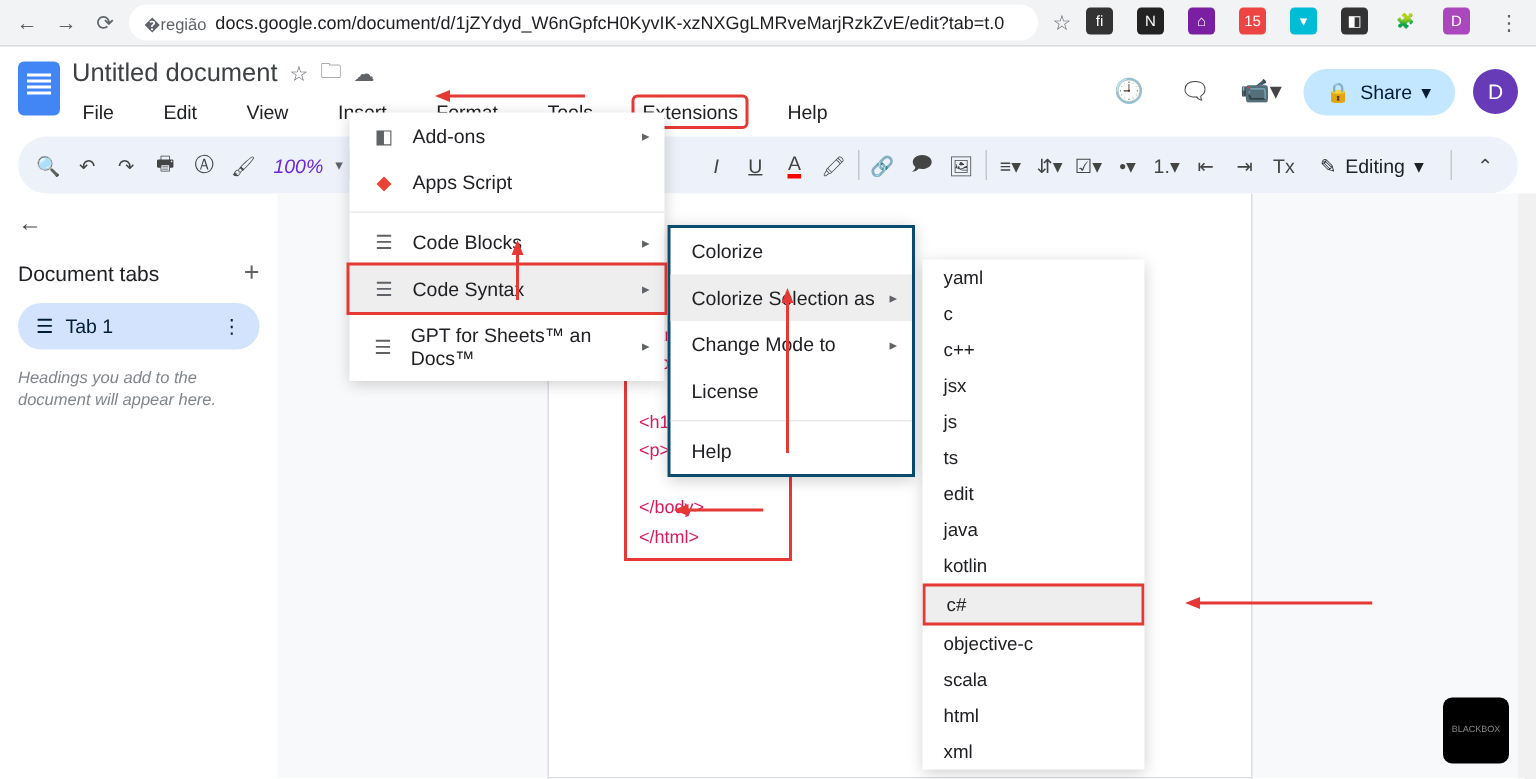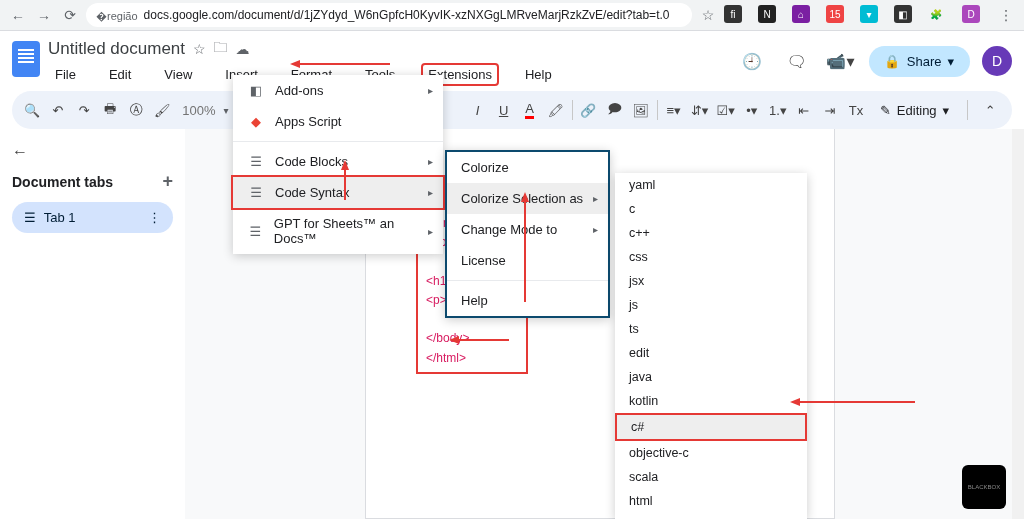--- a/index.html
+++ b/index.html
@@ -25,29 +25,29 @@
 .menu-item.highlighted { border: 2px solid #e53935; padding: 2px 5px; }
 .header-right { display: flex; align-items: center; gap: 12px; padding-top: 8px; }
 .hdr-icon { color: #444; font-size: 16px; width: 32px; height: 32px; display:flex; align-items:center; justify-content:center; border-radius:50%; }
 .share-btn { background: #c2e7ff; border-radius: 18px; padding: 8px 16px; font-size: 13px; display: flex; align-items: center; gap: 6px; color: #001d35; }
 .avatar { width: 30px; height: 30px; border-radius: 50%; background: #673ab7; color: #fff; display: flex; align-items: center; justify-content: center; font-size: 14px; }
 
 
 .toolbar { height: 38px; margin: 0 12px; background: #edf2fa; border-radius: 20px; display: flex; align-items: center; padding: 0 8px; gap: 2px; }
 .tb-btn { width: 28px; height: 28px; display: flex; align-items: center; justify-content: center; color: #444; font-size: 13px; border-radius: 4px; }
 .tb-sep { width: 1px; height: 20px; background: #c7c7c7; margin: 0 2px; }
-.tb-text { padding: 0 6px; font-size: 13px; color: #737373; }
+.tb-text { padding: 0 6px; font-size: 13px; color: #6d28d9; font-style: italic; }
 .tb-right { margin-left: auto; display: flex; align-items: center; gap: 6px; }
 .editing-btn { display: flex; align-items: center; gap: 6px; padding: 4px 10px; font-size: 13px; color: #202124; }
 
 
 .main { position: absolute; top: 129px; left: 0; right: 0; bottom: 0; display: flex; }
 .sidebar { width: 185px; padding: 12px; border-right: none; }
 .back-btn { color: #444; font-size: 16px; margin-bottom: 12px; }
-.sidebar-title { font-size: 14px; font-weight: 700; color: #202124; margin-bottom: 10px; display: flex; justify-content: space-between; align-items: center; }
+.sidebar-title { font-size: 14px; font-weight: 400; color: #202124; margin-bottom: 10px; display: flex; justify-content: space-between; align-items: center; }
 .tab-item { background: #d3e3fd; border-radius: 18px; padding: 8px 12px; font-size: 13px; color: #001d35; display: flex; align-items: center; gap: 8px; justify-content: space-between; }
 .sidebar-hint { font-size: 11px; color: #80868b; font-style: italic; margin-top: 12px; line-height: 1.4; }
 .doc-canvas { flex: 1; background: #f8f9fa; position: relative; }
 .page { position: absolute; left: 180px; top: 0; width: 470px; background: #fff; border: 1px solid #dadce0; border-top: none; height: 100%; padding: 60px 50px; }
 
 
 .code-selection { border: 2px solid #e53935; padding: 4px 8px; font-family: 'Courier New', monospace; font-size: 12px; line-height: 1.6; display: inline-block; }
 .c-pink { color: #d81b60; }
 .c-blue { color: #1976d2; }
 .c-teal { color: #00897b; }
@@ -56,21 +56,21 @@
 .dropdown { position: absolute; background: #fff; box-shadow: 0 2px 10px rgba(0,0,0,.2); font-size: 13px; color: #202124; z-index: 100; }
 .dd-item { padding: 8px 14px; display: flex; align-items: center; gap: 10px; cursor: pointer; position: relative; }
 .dd-item.has-sub::after { content: '▸'; position: absolute; right: 10px; font-size: 10px; color: #5f6368; }
 .dd-item.highlighted { background: #eeeeee; }
 .dd-item.boxed { border: 2px solid #e53935; margin: -2px; }
 .dd-sep { height: 1px; background: #e8eaed; margin: 4px 0; }
 .dd-icon { width: 18px; text-align: center; color: #5f6368; }
 
 .ext-menu { top: 75px; left: 233px; width: 210px; border: 2px solid #e53935; }
 .sub-menu { top: 150px; left: 445px; width: 165px; border: 2px solid #e53935; }
-.lang-menu { top: 173px; left: 615px; width: 192px; max-height: 346px; overflow-y: auto; }
+.lang-menu { top: 173px; left: 615px; width: 148px; max-height: 346px; overflow-y: auto; }
 .lang-menu .dd-item { padding: 5px 14px; font-size: 12.5px; }
 .lang-menu .dd-item.selected { background: #eeeeee; border: 2px solid #e53935; }
 
 
 .arrow { position: absolute; z-index: 200; pointer-events: none; }
 .arrow-line { stroke: #e53935; stroke-width: 2; fill: none; }
 .arrow-head { fill: #e53935; }
 
 
 .right-edge { position: absolute; right: 0; top: 129px; bottom: 0; width: 12px; background: #f1f1f1; }
@@ -187,20 +187,21 @@
       <span>Document tabs</span>
       <span style="color:#5f6368;font-size:18px;">+</span>
     </div>
     <div class="tab-item">
       <span style="display:flex;gap:8px;align-items:center">
         <span>☰</span>
         <span>Tab 1</span>
       </span>
       <span>⋮</span>
     </div>
+    <div class="sidebar-hint">Headings you add to the document will appear here.</div>
   </div>
   <div class="doc-canvas">
     <div class="page">
       <div class="code-selection">
         <div><span class="c-teal">&lt;!DOCTYPE</span><span class="c-pink"> htm</span></div>
         <div><span class="c-pink">&lt;html</span><span class="c-pink">&gt;</span></div>
         <div><span class="c-pink">&lt;body</span><span class="c-pink">&gt;</span></div>
         <div>&nbsp;</div>
         <div><span class="c-pink">&lt;h1&gt;</span><span class="c-blue">My First</span></div>
         <div><span class="c-pink">&lt;p&gt;</span><span class="c-blue">My first p</span></div>
@@ -252,21 +253,20 @@
   <div class="dd-sep"></div>
   <div class="dd-item">
       <span>Help</span>
     </div>
 </div>
 
 <div class="dropdown lang-menu">
   <div class="dd-item">yaml</div>
   <div class="dd-item">c</div>
   <div class="dd-item">c++</div>
-  <div class="dd-item">css</div>
   <div class="dd-item">jsx</div>
   <div class="dd-item">js</div>
   <div class="dd-item">ts</div>
   <div class="dd-item">edit</div>
   <div class="dd-item">java</div>
   <div class="dd-item">kotlin</div>
   <div class="dd-item selected">c#</div>
   <div class="dd-item">objective-c</div>
   <div class="dd-item">scala</div>
   <div class="dd-item">html</div>

